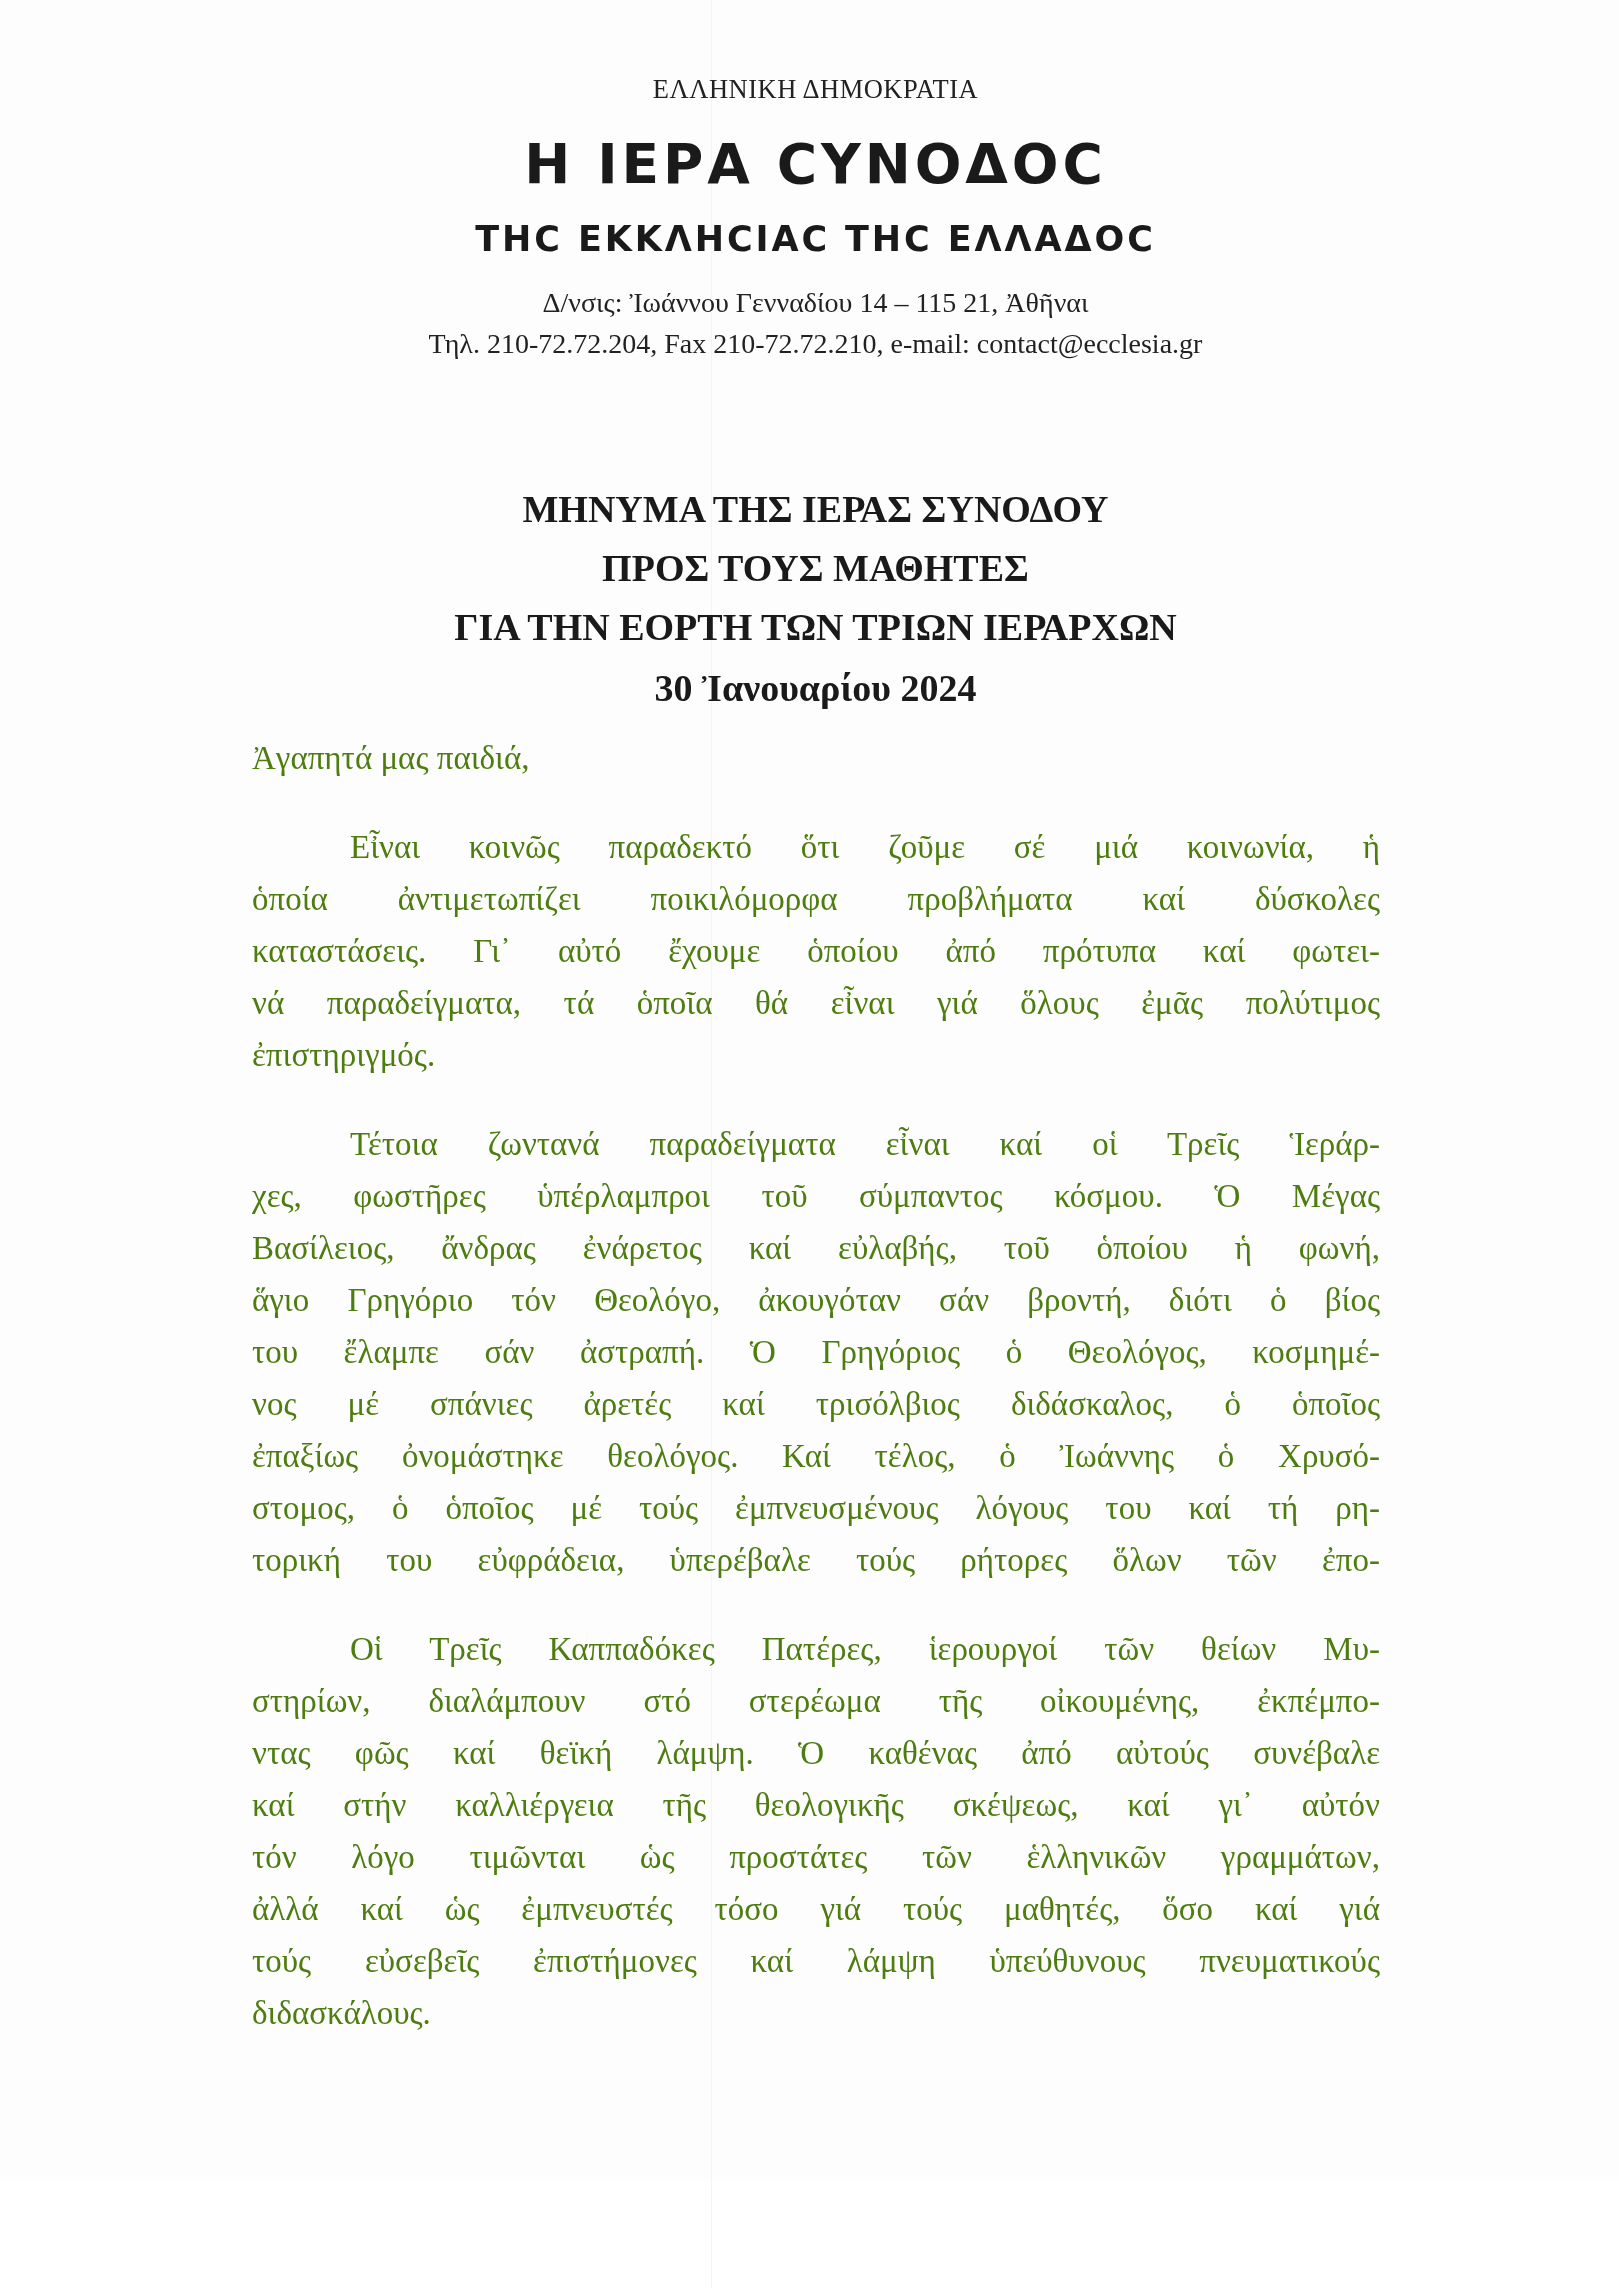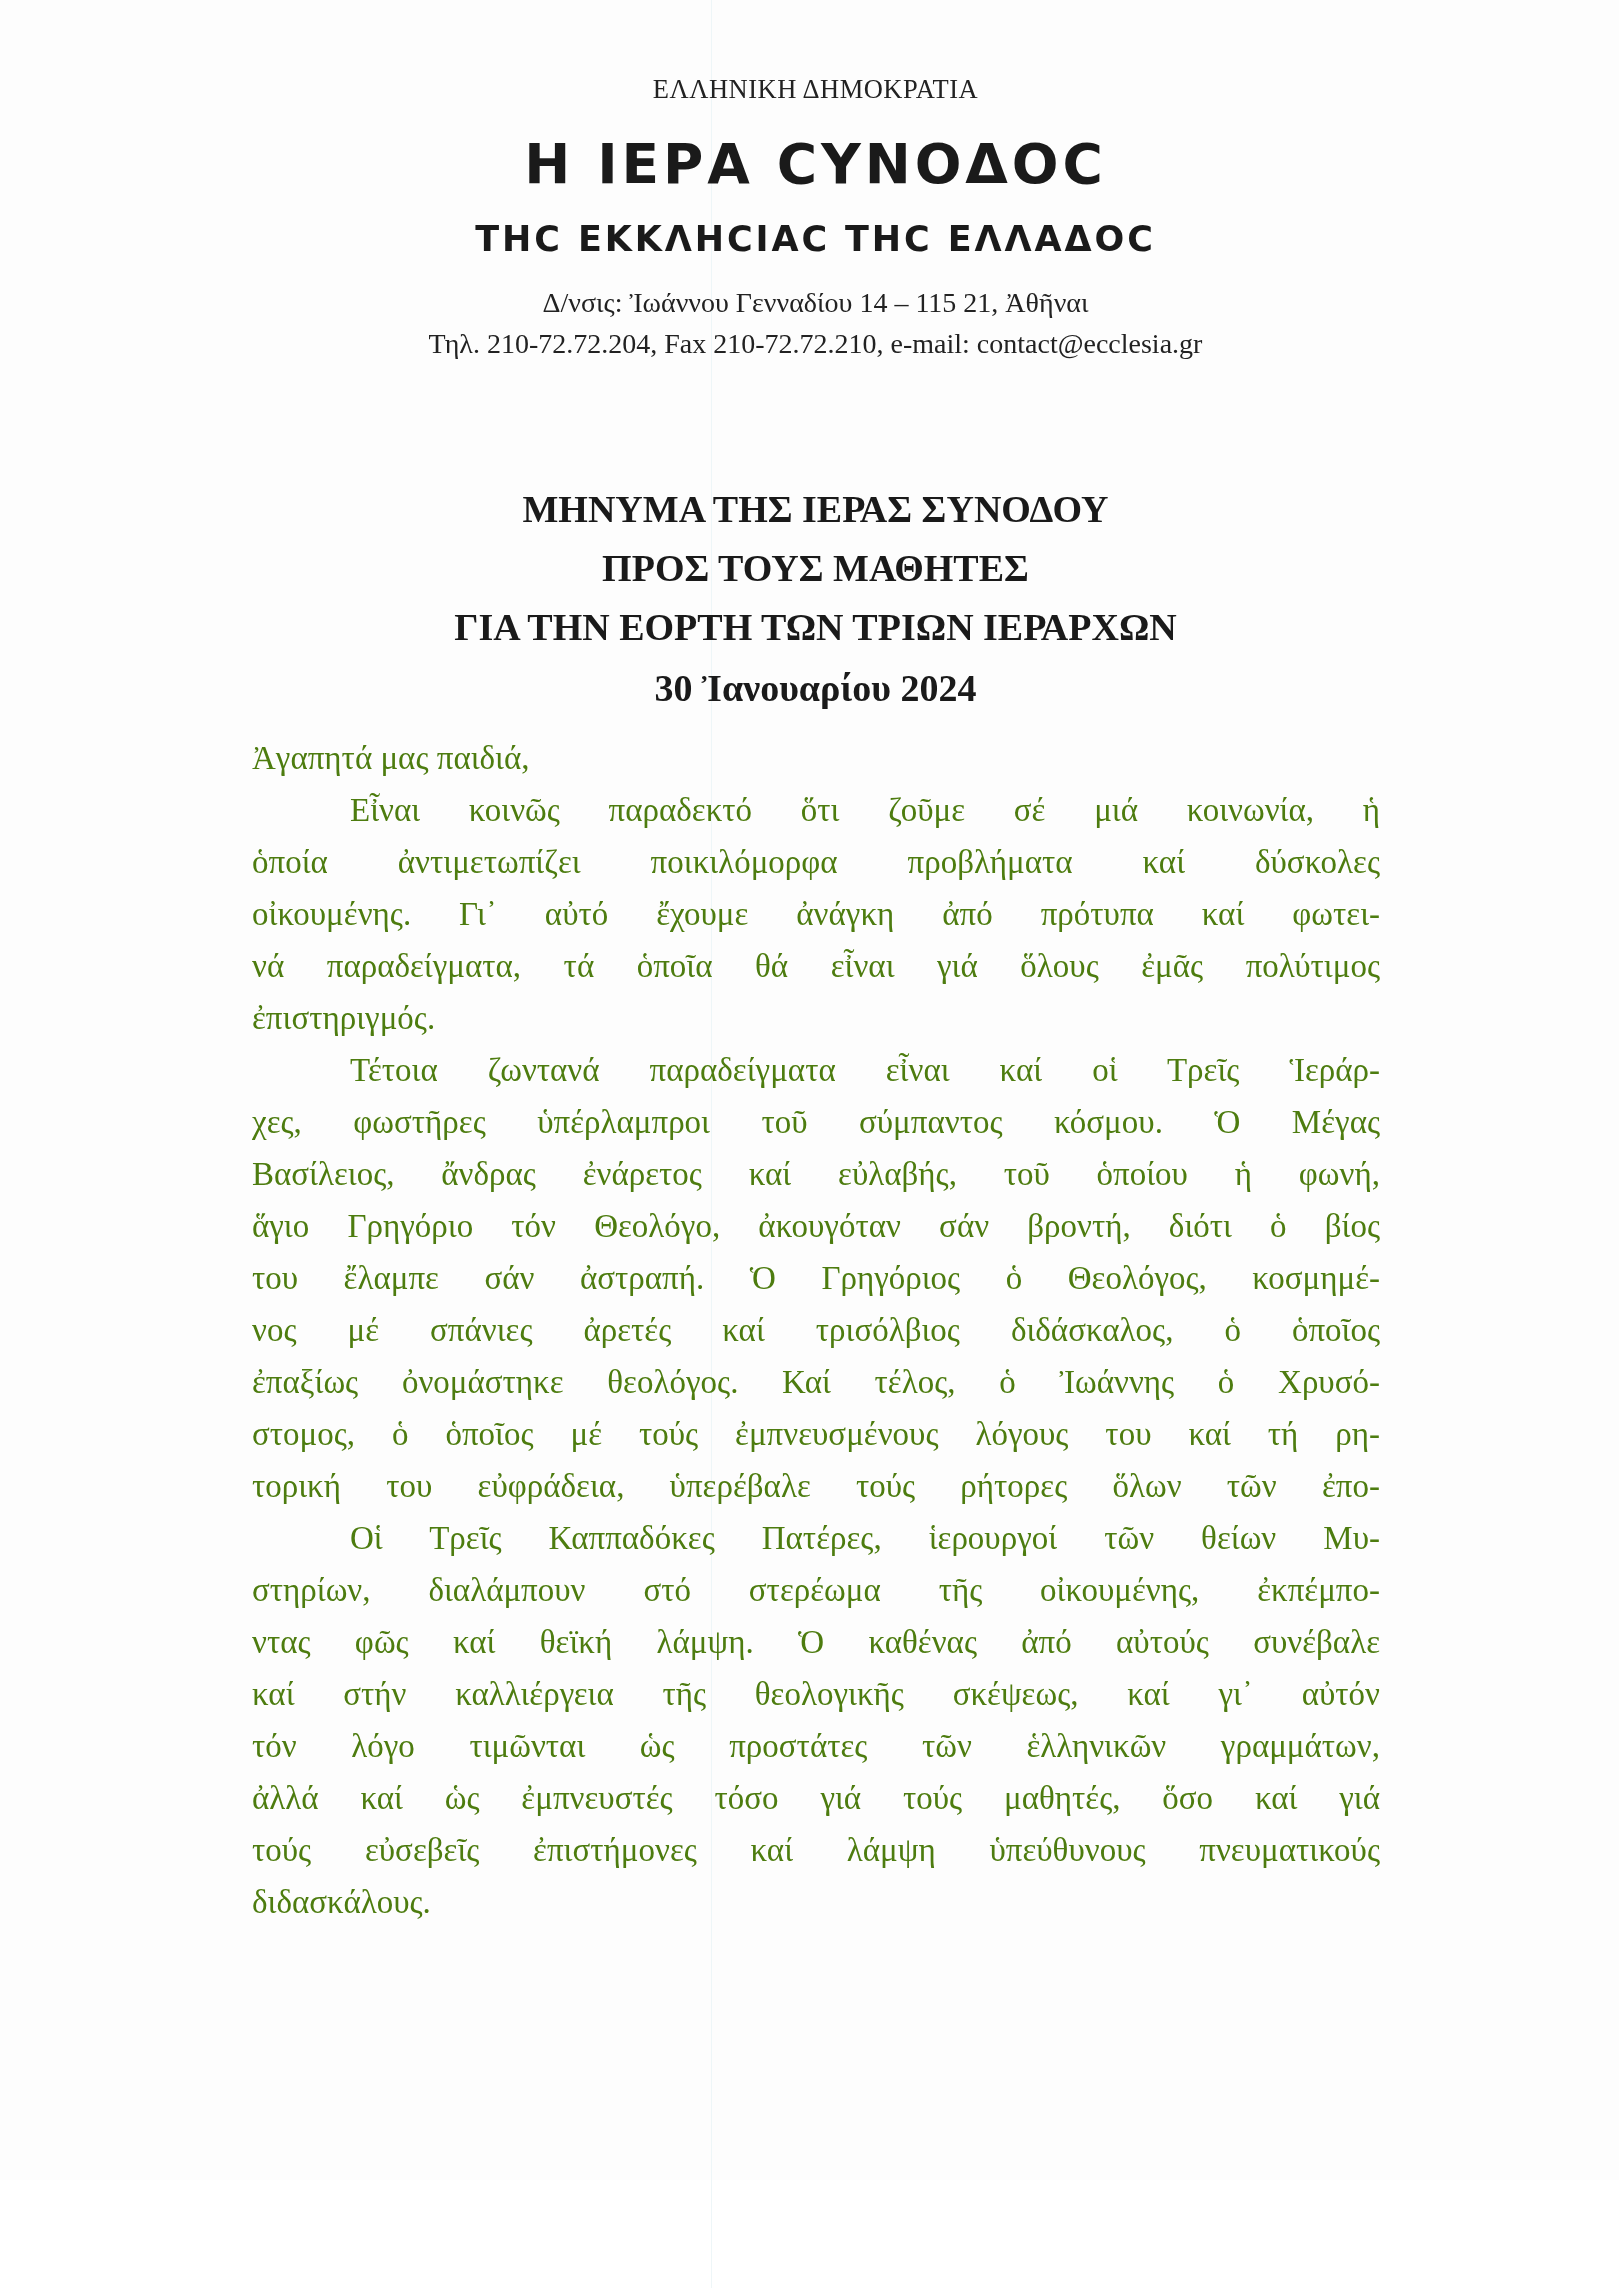--- a/index.html
+++ b/index.html
@@ -10,21 +10,21 @@
   .country { top: 73px; font-family: "Liberation Serif", serif; font-size: 26.5px; line-height: 33px; letter-spacing: 0.5px; color: #222; }
   .synod { top: 133px; font-family: "DejaVu Sans", sans-serif; font-weight: bold; font-size: 55px; line-height: 63px; letter-spacing: 3.9px; color: #1a1a1a; }
   .church { top: 218px; font-family: "DejaVu Sans", sans-serif; font-weight: bold; font-size: 35px; line-height: 43px; letter-spacing: 2.9px; color: #1a1a1a; }
   .addr { top: 285px; font-family: "Liberation Serif", serif; font-size: 28px; line-height: 35px; color: #222; }
   .tel { top: 326px; font-family: "Liberation Serif", serif; font-size: 28px; line-height: 35px; color: #222; }
   .title { font-family: "Liberation Serif", serif; font-weight: bold; font-size: 38px; line-height: 45px; color: #1a1a1a; }
   .t1 { top: 487px; } .t2 { top: 546px; } .t3 { top: 605px; } .t4 { top: 666px; }
   .body-text { position: absolute; left: 252px; top: 732px; width: 1128px; font-family: Liberation Serif, serif; font-size: 33px; line-height: 52px; color: #4d7c0f; }
   .body-text .ln { display: block; text-align: justify; text-align-last: justify; }
   .body-text .ln.last { text-align-last: left; }
-  .body-text .ln.ind { padding-left: 98px; }
+  .body-text .ln.ind { padding-left: 98px; margin-top: 37px; }
 </style>
 </head>
 <body>
 
 <div class="page">
   <div class="scan-line"></div>
 
   <div>
     <div class="center country">ΕΛΛΗΝΙΚΗ ΔΗΜΟΚΡΑΤΙΑ</div>
     <div class="center synod">Η ΙΕΡΑ CΥΝΟΔΟC</div>
@@ -37,21 +37,21 @@
     <div class="center title t1">ΜΗΝΥΜΑ ΤΗΣ ΙΕΡΑΣ ΣΥΝΟΔΟΥ</div>
     <div class="center title t2">ΠΡΟΣ ΤΟΥΣ ΜΑΘΗΤΕΣ</div>
     <div class="center title t3">ΓΙΑ ΤΗΝ ΕΟΡΤΗ ΤΩΝ ΤΡΙΩΝ ΙΕΡΑΡΧΩΝ</div>
     <div class="center title t4">30 Ἰανουαρίου 2024</div>
   </div>
 
   <div class="body-text">
     <span class="ln last">Ἀγαπητά μας παιδιά,</span>
     <span class="ln ind">Εἶναι κοινῶς παραδεκτό ὅτι ζοῦμε σέ μιά κοινωνία, ἡ</span>
     <span class="ln">ὁποία ἀντιμετωπίζει ποικιλόμορφα προβλήματα καί δύσκολες</span>
-    <span class="ln">οἰκουμένης. Γι᾽ αὐτό ἔχουμε ἀνάγκη ἀπό πρότυπα καί φωτει-</span>
+    <span class="ln">καταστάσεις. Γι᾽ αὐτό ἔχουμε ὁποίου ἀπό πρότυπα καί φωτει-</span>
     <span class="ln">νά παραδείγματα, τά ὁποῖα θά εἶναι γιά ὅλους ἐμᾶς πολύτιμος</span>
     <span class="ln last">ἐπιστηριγμός.</span>
     <span class="ln ind">Τέτοια ζωντανά παραδείγματα εἶναι καί οἱ Τρεῖς Ἱεράρ-</span>
     <span class="ln">χες, φωστῆρες ὑπέρλαμπροι τοῦ σύμπαντος κόσμου. Ὁ Μέγας</span>
     <span class="ln">Βασίλειος, ἄνδρας ἐνάρετος καί εὐλαβής, τοῦ ὁποίου ἡ φωνή,</span>
     <span class="ln">ἅγιο Γρηγόριο τόν Θεολόγο, ἀκουγόταν σάν βροντή, διότι ὁ βίος</span>
     <span class="ln">του ἔλαμπε σάν ἀστραπή. Ὁ Γρηγόριος ὁ Θεολόγος, κοσμημέ-</span>
     <span class="ln">νος μέ σπάνιες ἀρετές καί τρισόλβιος διδάσκαλος, ὁ ὁποῖος</span>
     <span class="ln">ἐπαξίως ὀνομάστηκε θεολόγος. Καί τέλος, ὁ Ἰωάννης ὁ Χρυσό-</span>
     <span class="ln">στομος, ὁ ὁποῖος μέ τούς ἐμπνευσμένους λόγους του καί τή ρη-</span>

